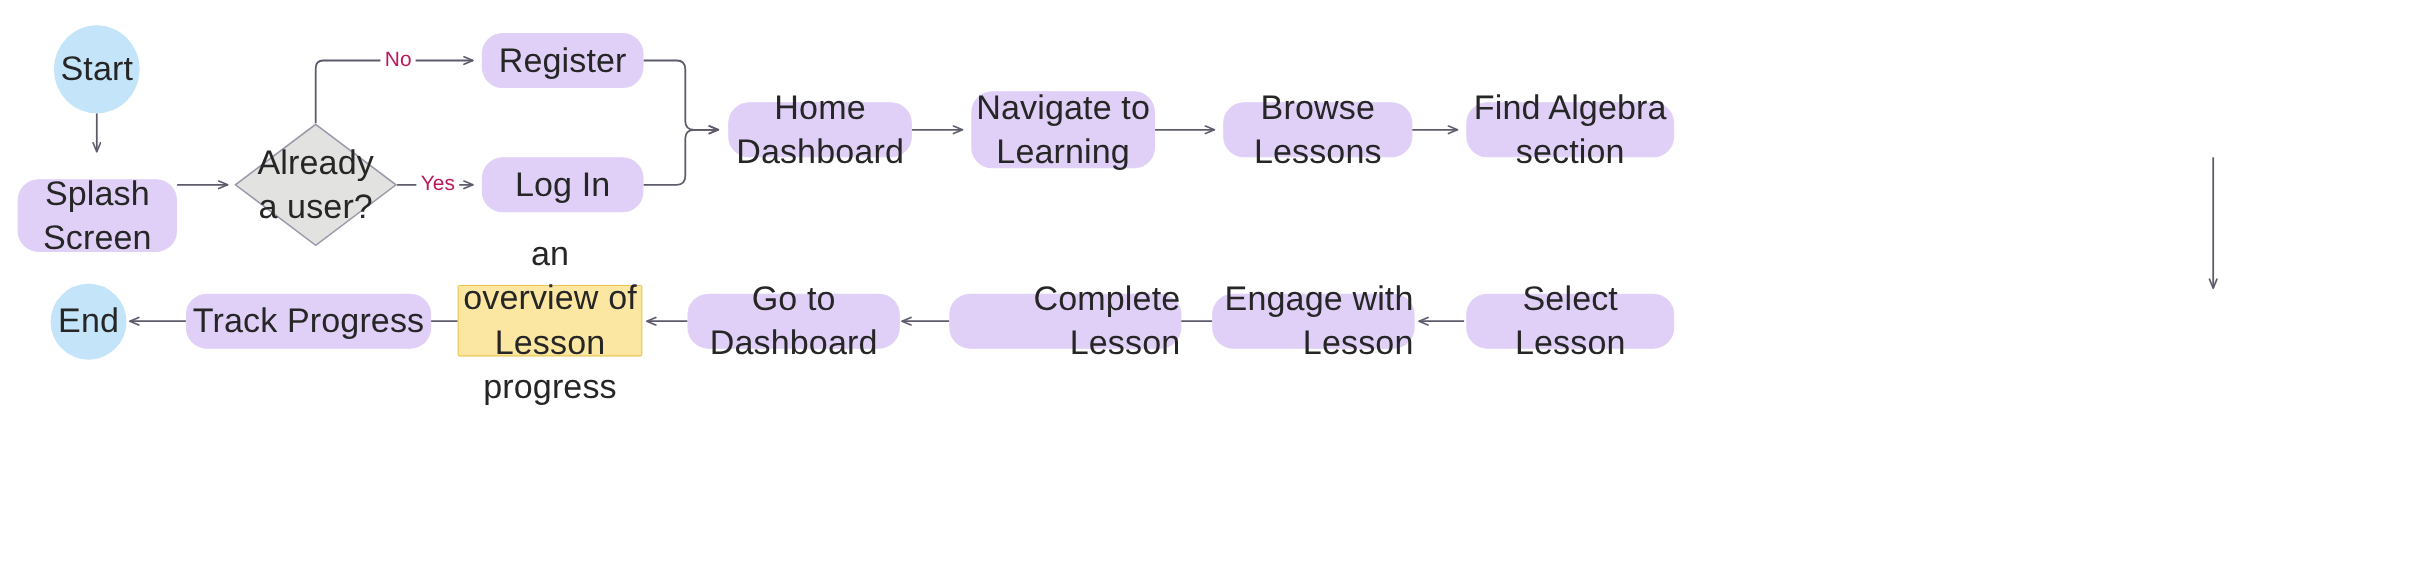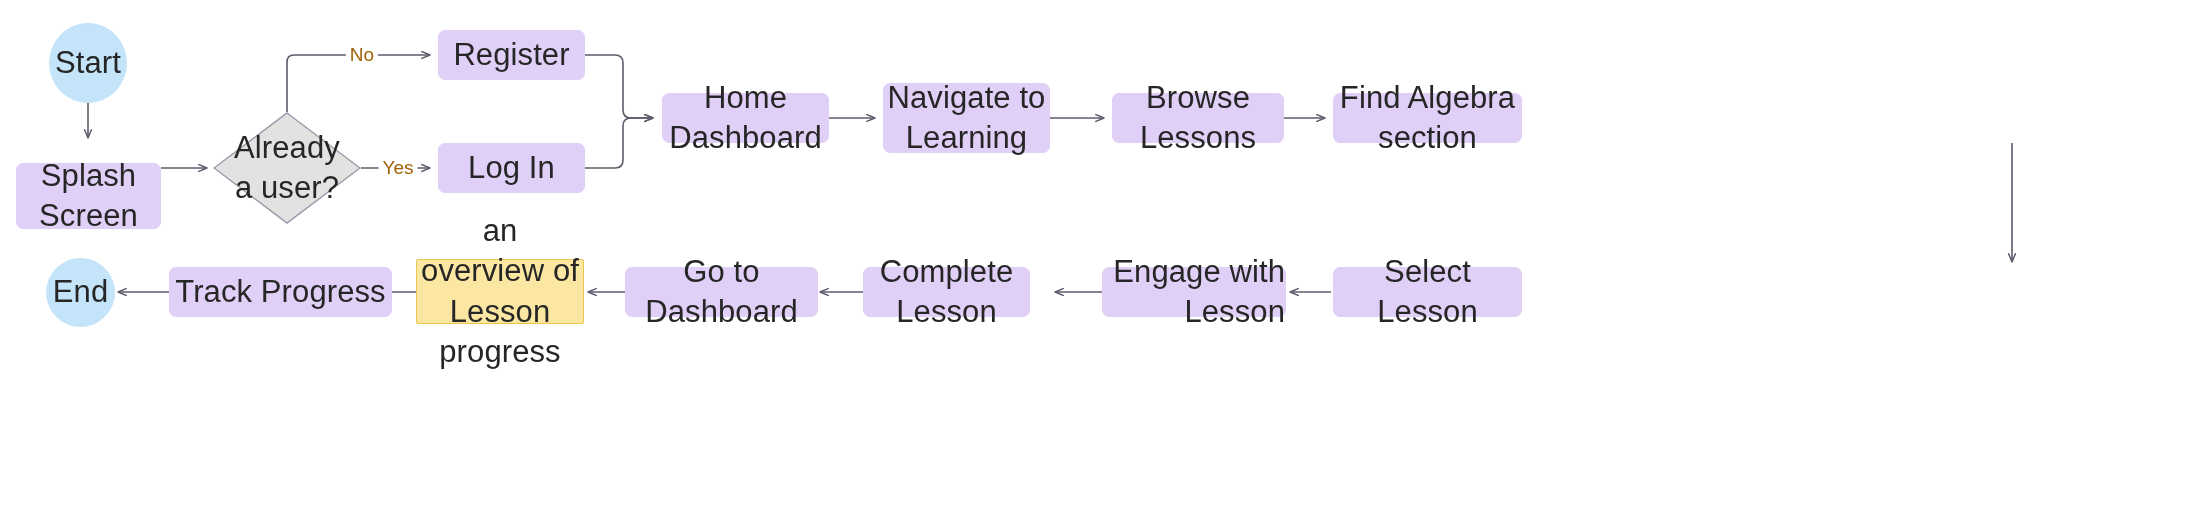--- a/index.html
+++ b/index.html
@@ -34,21 +34,21 @@
     color: #262626;
     font-size: 31px;
     line-height: 1.30;
     letter-spacing: 0.1px;
     z-index: 2;
     white-space: pre-line;
   }
   .proc {
     background: #e0d0f7;
     border: 1px solid #e0d0f7;
-    border-radius: 7px;
+    border-radius: 19px;
   }
   .term {
     background: #c3e4f9;
     border: 1px solid #c3e4f9;
     border-radius: 50%;
   }
   .decision {
     background: transparent;
     border: none;
   }
@@ -65,21 +65,21 @@
     z-index: 1;
   }
   .note {
     background: #fce7a2;
     border: 1.6px solid #e8c64f;
     border-radius: 2px;
   }
   .edge-label {
     position: absolute;
     font-size: 19px;
-    color: #a16207;
+    color: #be185d;
     background: #ffffff;
     padding: 0 4px;
     z-index: 3;
     transform: translate(-50%, -50%);
     white-space: nowrap;
   }
 </style>
 </head>
 <body>
 
@@ -169,21 +169,21 @@
   </div>
 
   <div class="node proc" style="left:1333px; top:267px; width:189px; height:50px;">
     <span>Select Lesson</span>
   </div>
 
   <div class="node proc" style="left:1102px; top:267px; width:184px; height:50px;text-align:right;">
     <span>Engage with Lesson</span>
   </div>
 
-  <div class="node proc" style="left:863px; top:267px; width:167px; height:50px;">
+  <div class="node proc" style="left:863px; top:267px; width:211px; height:50px;text-align:right;">
     <span>Complete Lesson</span>
   </div>
 
   <div class="node proc" style="left:625px; top:267px; width:193px; height:50px;">
     <span>Go to Dashboard</span>
   </div>
 
   <div class="node note" style="left:416px; top:259px; width:168px; height:65px;">
     <span>an overview of
 Lesson progress</span>

